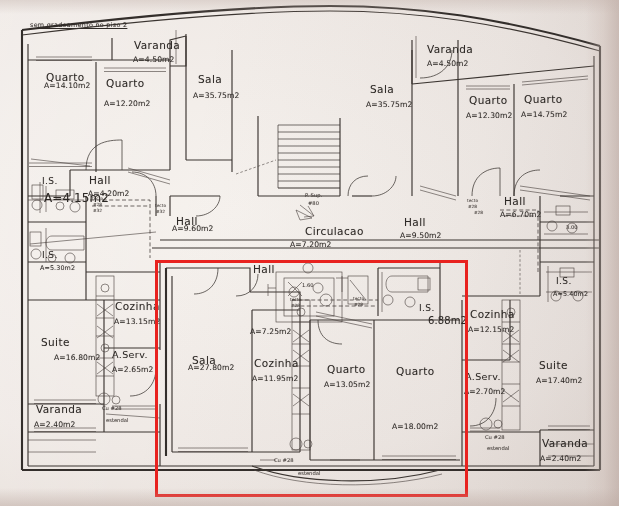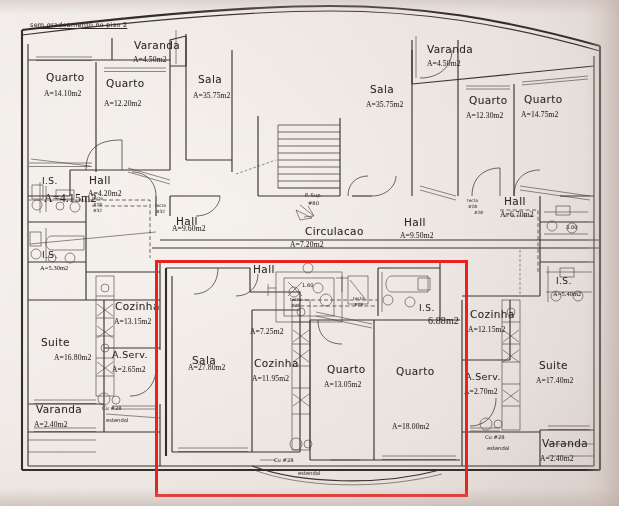--- a/index.html
+++ b/index.html
@@ -44,21 +44,21 @@
   .lbl{
     position:absolute;
     font-family:"DejaVu Sans",sans-serif;
     color:#2b2724;
     white-space:nowrap;
     letter-spacing:.4px;
     line-height:1.05;
     text-shadow:0 0 1px rgba(70,60,55,.22);
   }
   .rm-name{font-size:10.5px;}
-  .rm-area{font-size:7.6px;letter-spacing:.1px;font-family:Liberation Serif, serif;}
+  .rm-area{font-size:7.6px;letter-spacing:.1px;}
   .tiny{font-size:5.2px;letter-spacing:0px;color:#3a3431;}
   .micro{font-size:4.3px;letter-spacing:0px;color:#3a3431;}
   .note{font-size:6.4px;letter-spacing:.3px;color:#2e2926;}
 
   
   #red-box{
     position:absolute;
     border:3px solid #e8221f;
     box-sizing:border-box;
     pointer-events:none;
@@ -315,21 +315,21 @@
     <path class="th" d="M548,444 L594,444 M548,456 L594,456"></path>
     <path class="dsh2" d="M466,300 L466,428"></path>
     <path class="dsh2" d="M520,250 L520,296"></path>
   </svg>
 
   <div id="labels">
 
     <div class="lbl note" style="left:30px;top:22px;text-decoration:underline;">sem gradeamento no piso 2</div>
 
     <div class="lbl rm-name" style="left:46px;top:72px;">Quarto</div>
-    <div class="lbl rm-area" style="left:44px;top:90px;">A=14.10m2</div>
+    <div class="lbl rm-area" style="left:44px;top:82px;">A=14.10m2</div>
 
     <div class="lbl rm-name" style="left:106px;top:78px;">Quarto</div>
     <div class="lbl rm-area" style="left:104px;top:100px;">A=12.20m2</div>
 
     <div class="lbl rm-name" style="left:134px;top:40px;">Varanda</div>
     <div class="lbl rm-area" style="left:133px;top:56px;">A=4.50m2</div>
 
     <div class="lbl rm-name" style="left:198px;top:74px;">Sala</div>
     <div class="lbl rm-area" style="left:193px;top:92px;">A=35.75m2</div>
 

